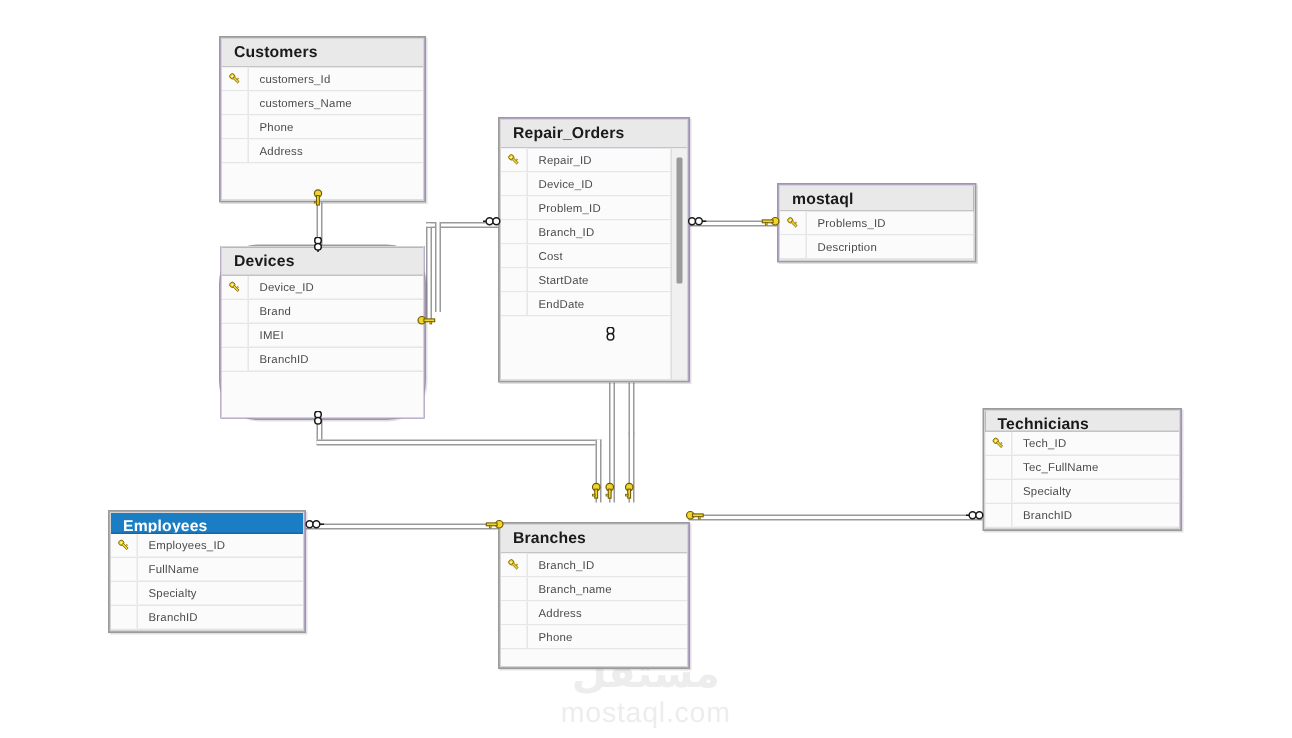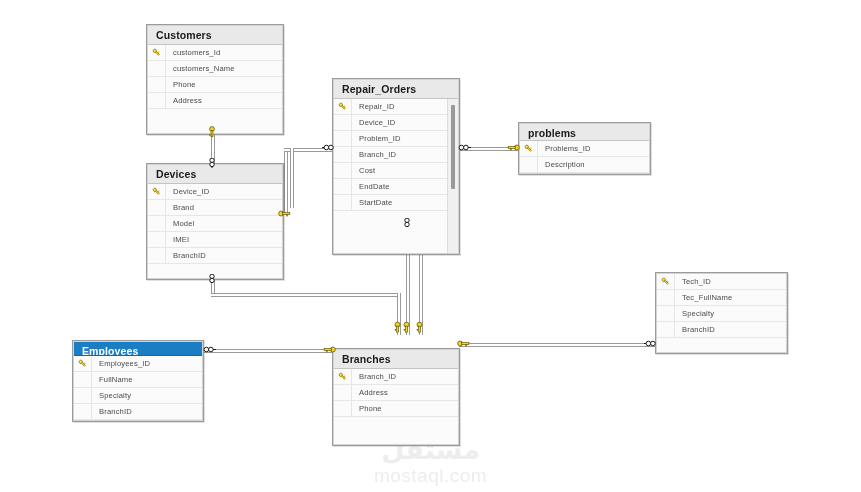--- a/index.html
+++ b/index.html
@@ -354,21 +354,21 @@
               <div class="attr-name">Phone</div>
             </div>
             <div class="attr-row">
               <div class="attr-gutter"></div>
               <div class="attr-name">Address</div>
             </div>
             <div class="attr-filler"></div>
           </div>
         </div>
       </div>
-      <div class="entity" style="left: 146px; top: 163px; width: 138px; height: 117px;">
+      <div class="entity" style="left: 146px; top: 163px; width: 138px; height: 117px; border-radius: 26px;">
         <div class="entity-inner">
           <div class="entity-header">Devices</div>
           <div class="entity-body">
             <div class="attr-row">
               <div class="attr-gutter">
                 <svg class="key-icon" viewBox="0 0 12 12" xmlns="http://www.w3.org/2000/svg">
                   <g transform="rotate(-45 6 6)">
                     <circle cx="6" cy="2.9" r="2.3" fill="#f2d42a" stroke="#7a6400" stroke-width="0.8"></circle>
                     <circle cx="6" cy="2.9" r="0.75" fill="#ffffff"></circle>
                     <rect x="5.1" y="4.4" width="1.9" height="6.1" fill="#f2d42a" stroke="#7a6400" stroke-width="0.7"></rect>
@@ -377,24 +377,20 @@
                 </svg>
               </div>
               <div class="attr-name">Device_ID</div>
             </div>
             <div class="attr-row">
               <div class="attr-gutter"></div>
               <div class="attr-name">Brand</div>
             </div>
             <div class="attr-row">
               <div class="attr-gutter"></div>
-              <div class="attr-name">Model</div>
-            </div>
-            <div class="attr-row">
-              <div class="attr-gutter"></div>
               <div class="attr-name">IMEI</div>
             </div>
             <div class="attr-row">
               <div class="attr-gutter"></div>
               <div class="attr-name">BranchID</div>
             </div>
             <div class="attr-filler"></div>
           </div>
         </div>
       </div>
@@ -426,36 +422,36 @@
             <div class="attr-row">
               <div class="attr-gutter"></div>
               <div class="attr-name">Branch_ID</div>
             </div>
             <div class="attr-row">
               <div class="attr-gutter"></div>
               <div class="attr-name">Cost</div>
             </div>
             <div class="attr-row">
               <div class="attr-gutter"></div>
+              <div class="attr-name">StartDate</div>
+            </div>
+            <div class="attr-row">
+              <div class="attr-gutter"></div>
               <div class="attr-name">EndDate</div>
-            </div>
-            <div class="attr-row">
-              <div class="attr-gutter"></div>
-              <div class="attr-name">StartDate</div>
             </div>
             <div class="attr-filler"></div>
             <div class="vscroll">
               <div class="vscroll-thumb"></div>
             </div>
           </div>
         </div>
       </div>
       <div class="entity" style="left: 518px; top: 122px; width: 133px; height: 53px;">
         <div class="entity-inner">
-          <div class="entity-header">problems</div>
+          <div class="entity-header">mostaql</div>
           <div class="entity-body">
             <div class="attr-row">
               <div class="attr-gutter">
                 <svg class="key-icon" viewBox="0 0 12 12" xmlns="http://www.w3.org/2000/svg">
                   <g transform="rotate(-45 6 6)">
                     <circle cx="6" cy="2.9" r="2.3" fill="#f2d42a" stroke="#7a6400" stroke-width="0.8"></circle>
                     <circle cx="6" cy="2.9" r="0.75" fill="#ffffff"></circle>
                     <rect x="5.1" y="4.4" width="1.9" height="6.1" fill="#f2d42a" stroke="#7a6400" stroke-width="0.7"></rect>
                     <rect x="7.0" y="7.3" width="1.5" height="1.1" fill="#f2d42a" stroke="#7a6400" stroke-width="0.5"></rect>
                   </g>
@@ -466,20 +462,21 @@
             <div class="attr-row">
               <div class="attr-gutter"></div>
               <div class="attr-name">Description</div>
             </div>
             <div class="attr-filler"></div>
           </div>
         </div>
       </div>
       <div class="entity" style="left: 655px; top: 272px; width: 133px; height: 82px;">
         <div class="entity-inner">
+          <div class="entity-header">Technicians</div>
           <div class="entity-body">
             <div class="attr-row">
               <div class="attr-gutter">
                 <svg class="key-icon" viewBox="0 0 12 12" xmlns="http://www.w3.org/2000/svg">
                   <g transform="rotate(-45 6 6)">
                     <circle cx="6" cy="2.9" r="2.3" fill="#f2d42a" stroke="#7a6400" stroke-width="0.8"></circle>
                     <circle cx="6" cy="2.9" r="0.75" fill="#ffffff"></circle>
                     <rect x="5.1" y="4.4" width="1.9" height="6.1" fill="#f2d42a" stroke="#7a6400" stroke-width="0.7"></rect>
                     <rect x="7.0" y="7.3" width="1.5" height="1.1" fill="#f2d42a" stroke="#7a6400" stroke-width="0.5"></rect>
                   </g>
@@ -512,20 +509,24 @@
                 <svg class="key-icon" viewBox="0 0 12 12" xmlns="http://www.w3.org/2000/svg">
                   <g transform="rotate(-45 6 6)">
                     <circle cx="6" cy="2.9" r="2.3" fill="#f2d42a" stroke="#7a6400" stroke-width="0.8"></circle>
                     <circle cx="6" cy="2.9" r="0.75" fill="#ffffff"></circle>
                     <rect x="5.1" y="4.4" width="1.9" height="6.1" fill="#f2d42a" stroke="#7a6400" stroke-width="0.7"></rect>
                     <rect x="7.0" y="7.3" width="1.5" height="1.1" fill="#f2d42a" stroke="#7a6400" stroke-width="0.5"></rect>
                   </g>
                 </svg>
               </div>
               <div class="attr-name">Branch_ID</div>
+            </div>
+            <div class="attr-row">
+              <div class="attr-gutter"></div>
+              <div class="attr-name">Branch_name</div>
             </div>
             <div class="attr-row">
               <div class="attr-gutter"></div>
               <div class="attr-name">Address</div>
             </div>
             <div class="attr-row">
               <div class="attr-gutter"></div>
               <div class="attr-name">Phone</div>
             </div>
             <div class="attr-filler"></div>

